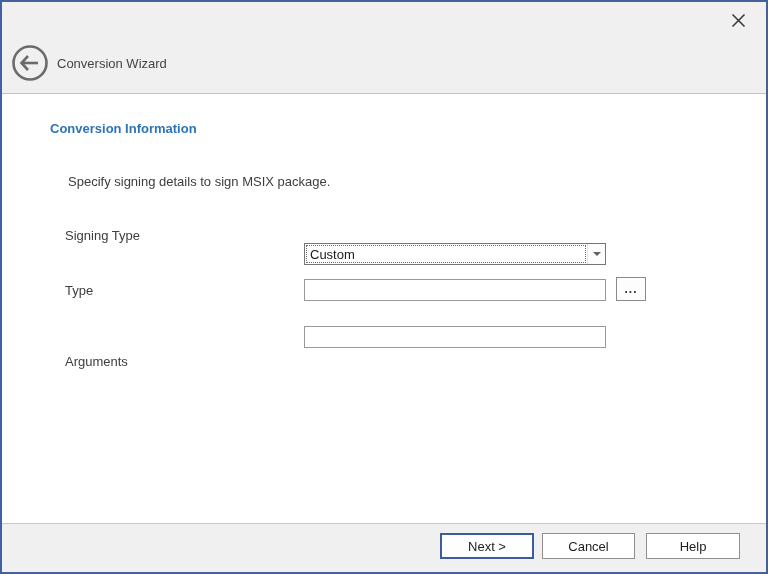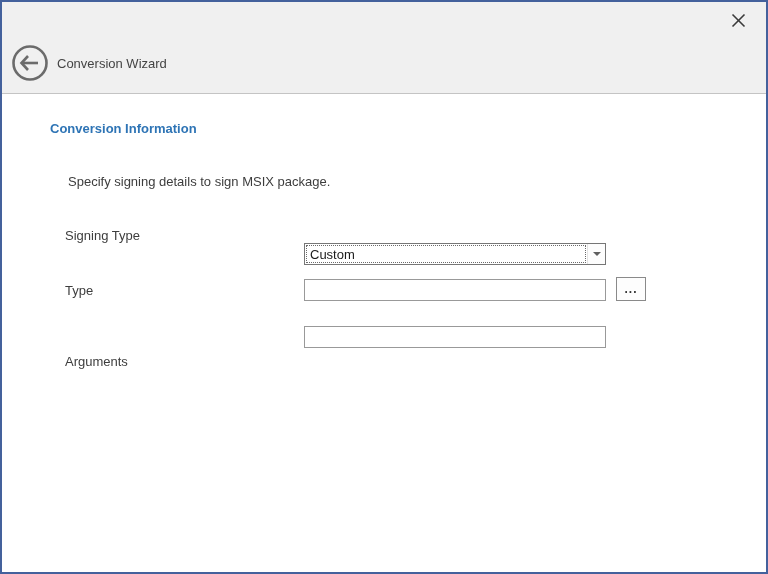--- a/index.html
+++ b/index.html
@@ -211,14 +211,19 @@
     </div>
   </div>
 
   <div class="field-label" style="top:277px;">Type</div>
   <input type="text" class="text-input" id="path-input" value="" style="">
   <button class="browse-btn">...</button>
 
   <div class="field-label" style="top:324px;margin-top:24px;">Arguments</div>
   <input type="text" class="text-input" id="arguments-input" value="" style="">
 
+  <div class="footer">
+    <button class="btn btn-default" id="next-button">Next &gt;</button>
+    <button class="btn btn-plain" id="cancel-button">Cancel</button>
+    <button class="btn btn-plain" id="help-button">Help</button>
+  </div>
 
 </div>
 
 </body></html>

